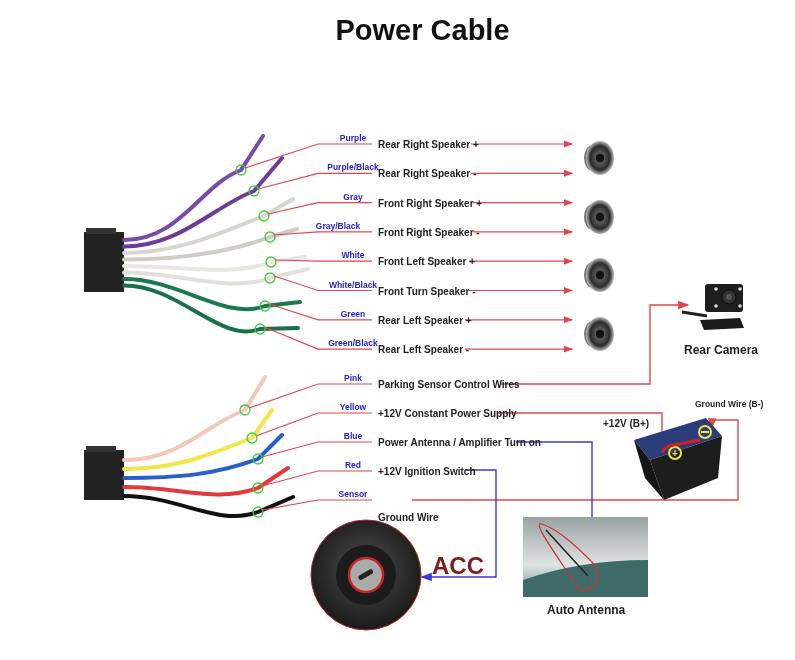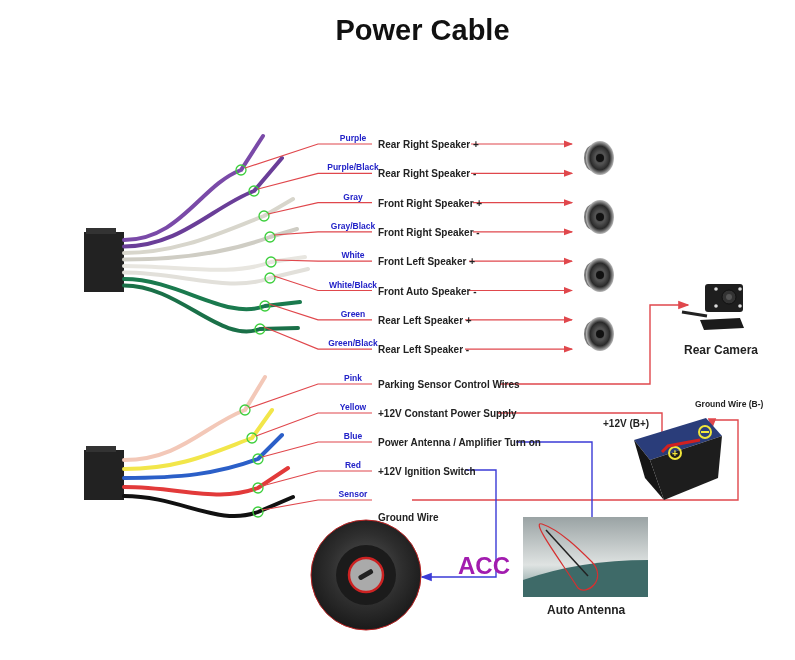--- a/index.html
+++ b/index.html
@@ -2,21 +2,21 @@
 <html><head>
 <meta charset="utf-8">
 <style>
   html,body{margin:0;padding:0;background:#fff;}
   body{width:795px;height:660px;position:relative;overflow:hidden;font-family:"Liberation Sans",sans-serif;}
   .title{position:absolute;left:0;top:14px;width:845px;text-align:center;font-weight:bold;font-size:29px;color:#111;}
   svg{position:absolute;left:0;top:0;}
   .lbl{position:absolute;font-weight:bold;white-space:nowrap;}
   .color-lbl{font-size:8.5px;color:#2323c8;transform:translateX(-50%);padding-left:14px;}
   .fn-lbl{font-size:10px;color:#222;}
-  .big{font-size:24px;color:#a21caf;margin-left:26px;}
+  .big{font-size:24px;color:#7f1d1d;}
   .cap{font-size:12px;color:#222;}
 </style>
 </head>
 <body>
 
 <div class="title">Power Cable</div>
 
 <svg id="diagram" width="795" height="660" viewBox="0 0 795 660" xmlns="http://www.w3.org/2000/svg">
   <defs>
     <marker id="arrRed" markerWidth="8" markerHeight="8" refX="7" refY="4" orient="auto">
@@ -174,26 +174,26 @@
   </g>
 </svg>
 
 <div id="labels">
     <div class="lbl color-lbl" style="left: 346px; top: 133px;">Purple</div>
     <div class="lbl fn-lbl" style="left: 378px; top: 139px;">Rear Right Speaker +</div>
     <div class="lbl color-lbl" style="left: 346px; top: 162.3px;">Purple/Black</div>
     <div class="lbl fn-lbl" style="left: 378px; top: 168.3px;">Rear Right Speaker -</div>
     <div class="lbl color-lbl" style="left: 346px; top: 191.6px;">Gray</div>
     <div class="lbl fn-lbl" style="left: 378px; top: 197.6px;">Front Right Speaker +</div>
-    <div class="lbl color-lbl" style="left: 346px; top: 220.9px; text-align: center;">Gray/Black</div>
+    <div class="lbl color-lbl" style="left: 331px; top: 220.9px; text-align: center;">Gray/Black</div>
     <div class="lbl fn-lbl" style="left: 378px; top: 226.9px;">Front Right Speaker -</div>
     <div class="lbl color-lbl" style="left: 346px; top: 250.2px;">White</div>
     <div class="lbl fn-lbl" style="left: 378px; top: 256.2px;">Front Left Speaker +</div>
     <div class="lbl color-lbl" style="left: 346px; top: 279.5px;">White/Black</div>
-    <div class="lbl fn-lbl" style="left: 378px; top: 285.5px;">Front Auto Speaker -</div>
+    <div class="lbl fn-lbl" style="left: 378px; top: 285.5px;">Front Turn Speaker -</div>
     <div class="lbl color-lbl" style="left: 346px; top: 308.8px;">Green</div>
     <div class="lbl fn-lbl" style="left: 378px; top: 314.8px;">Rear Left Speaker +</div>
     <div class="lbl color-lbl" style="left: 346px; top: 338.1px;">Green/Black</div>
     <div class="lbl fn-lbl" style="left: 378px; top: 344.1px;">Rear Left Speaker -</div>
     <div class="lbl color-lbl" style="left: 346px; top: 373px;">Pink</div>
     <div class="lbl fn-lbl" style="left: 378px; top: 379px;">Parking Sensor Control Wires</div>
     <div class="lbl color-lbl" style="left: 346px; top: 402px;">Yellow</div>
     <div class="lbl fn-lbl" style="left: 378px; top: 408px;">+12V Constant Power Supply</div>
     <div class="lbl color-lbl" style="left: 346px; top: 431px;">Blue</div>
     <div class="lbl fn-lbl" style="left: 378px; top: 437px;">Power Antenna / Amplifier Turn on</div>

